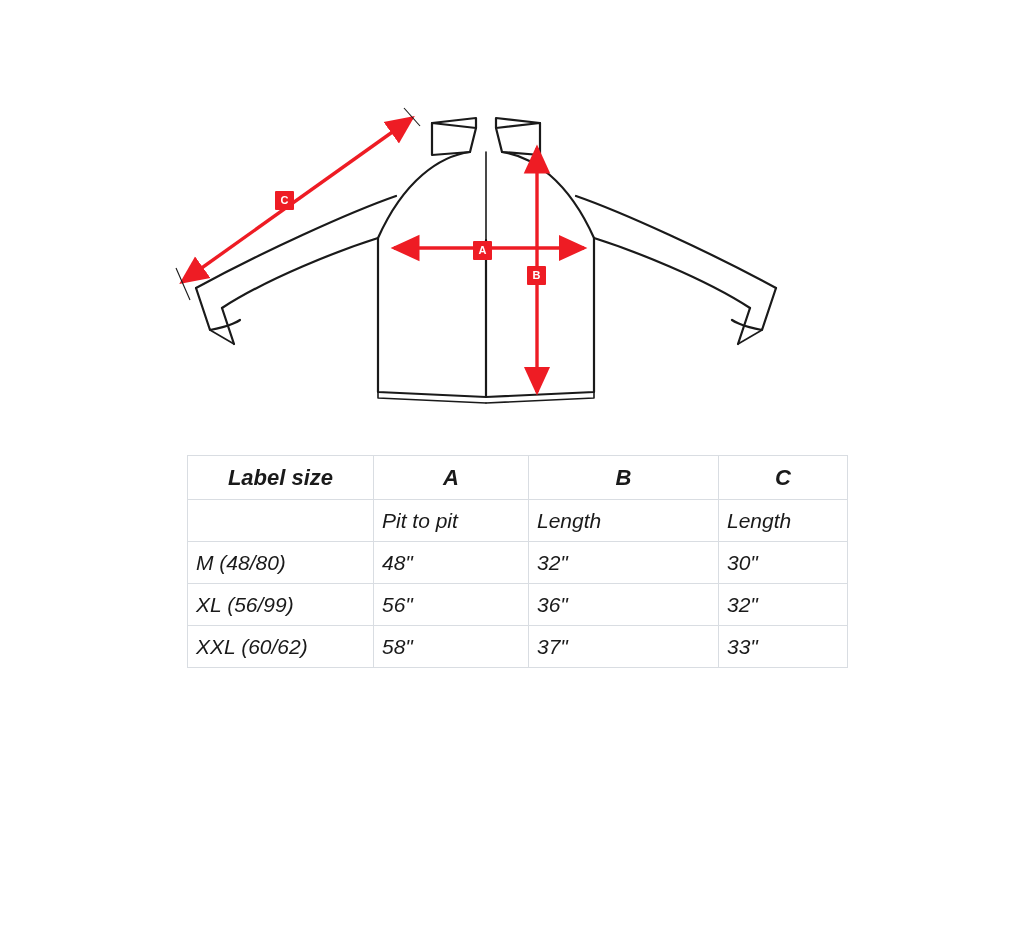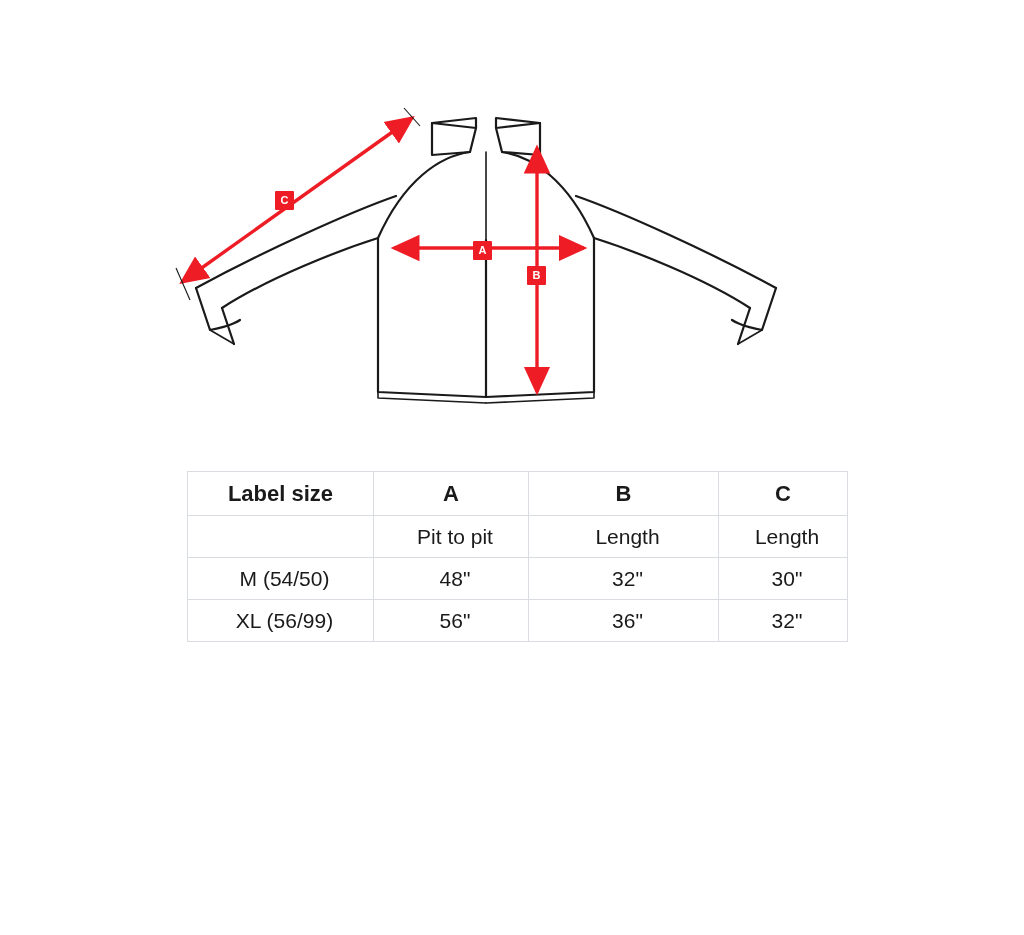--- a/index.html
+++ b/index.html
@@ -38,34 +38,35 @@
     text-align: center;
     border-radius: 1px;
   }
   #label-c { left: 275px; top: 191px; }
   #label-a { left: 473px; top: 241px; }
   #label-b { left: 527px; top: 266px; }
 
   #size-table-wrap {
     position: absolute;
     left: 187px;
-    top: 471px;
+    top: 455px;
     width: 660px;
+    font-style: italic;
   }
   table.size-table {
     border-collapse: collapse;
     width: 660px;
     table-layout: fixed;
   }
   table.size-table td, table.size-table th {
     border: 1px solid #d9dde2;
     padding: 7px 0 7px 8px;
     font-size: 21px;
     font-weight: normal;
-    text-align: center;
+    text-align: left;
     height: 27px;
     vertical-align: middle;
     color: #1a1a1a;
     font-family: "Liberation Sans", sans-serif;
   }
   table.size-table thead th {
     font-weight: bold;
     text-align: center;
     font-size: 22px;
     padding: 8px 0;
@@ -160,26 +161,32 @@
       </tr>
     </thead>
     <tbody>
       <tr>
         <td></td>
         <td>Pit to pit</td>
         <td>Length</td>
         <td>Length</td>
       </tr>
       <tr>
-        <td>M (54/50)</td>
+        <td>M (48/80)</td>
         <td>48"</td>
         <td>32"</td>
         <td>30"</td>
       </tr>
       <tr>
         <td>XL (56/99)</td>
         <td>56"</td>
         <td>36"</td>
         <td>32"</td>
       </tr>
+      <tr>
+        <td>XXL (60/62)</td>
+        <td>58"</td>
+        <td>37"</td>
+        <td>33"</td>
+      </tr>
     </tbody>
   </table>
 </div>
 
 </body></html>

